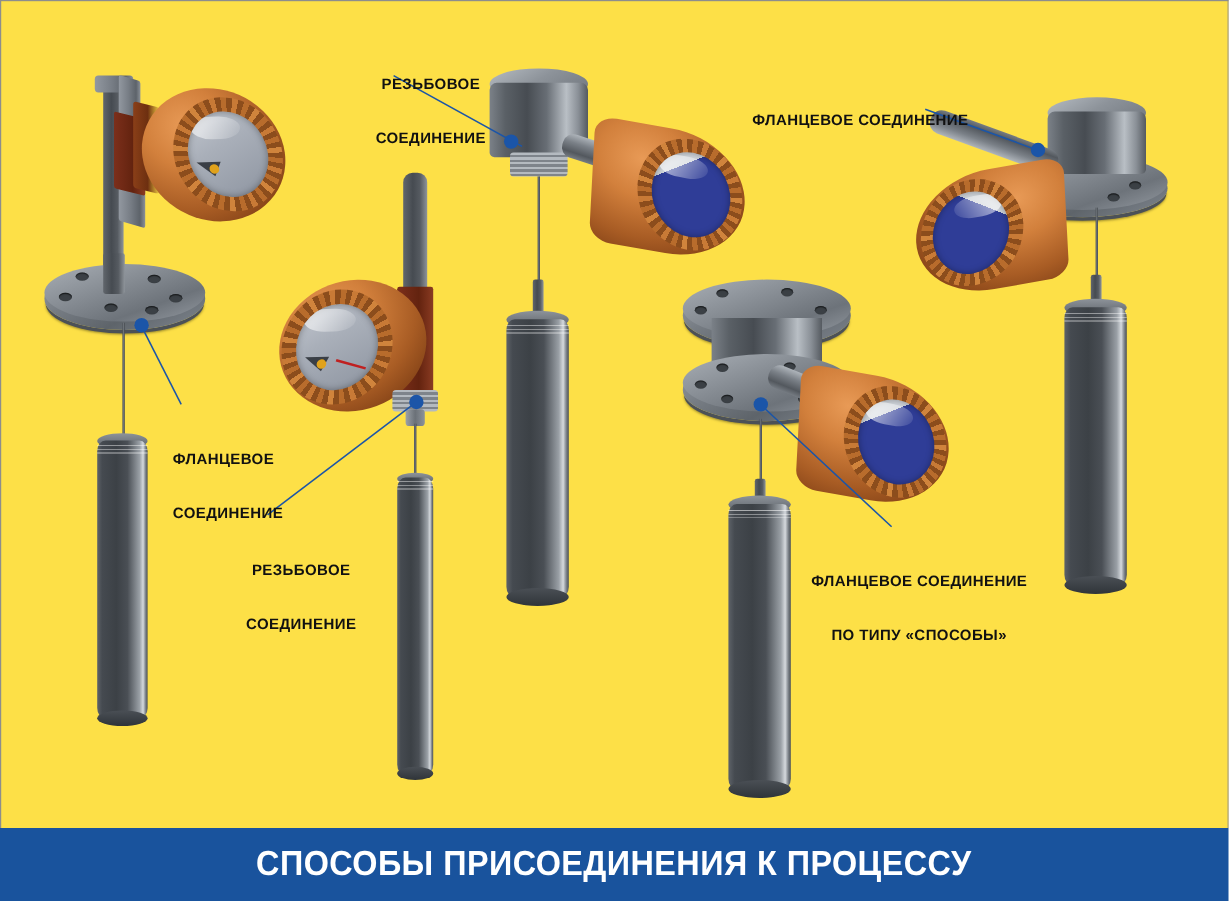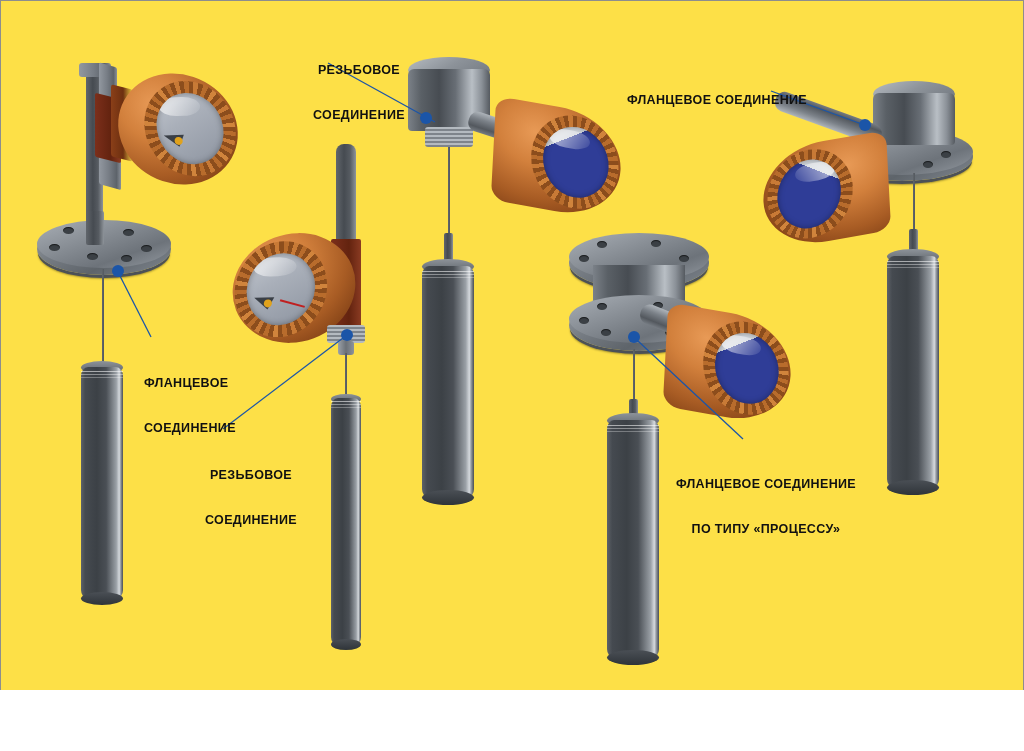--- a/index.html
+++ b/index.html
@@ -465,19 +465,22 @@
       <div>СОЕДИНЕНИЕ</div>
     </div>
 
     <div class="label center" style="left:150px;top:437px;width:200px;">
       <div>РЕЗЬБОВОЕ</div>
       <div>СОЕДИНЕНИЕ</div>
     </div>
 
     <div class="label center" style="left:640px;top:446px;width:250px;">
       <div>ФЛАНЦЕВОЕ СОЕДИНЕНИЕ</div>
-      <div>ПО ТИПУ «ПРОЦЕССУ»</div>
+      <div>ПО ТИПУ «СПОСОБЫ»</div>
     </div>
 
   </div>
 
+  <div id="banner">
+    <span id="banner-text">СПОСОБЫ ПРИСОЕДИНЕНИЯ К ПРОЦЕССУ</span>
+  </div>
 
 </div>
 
 </body></html>

